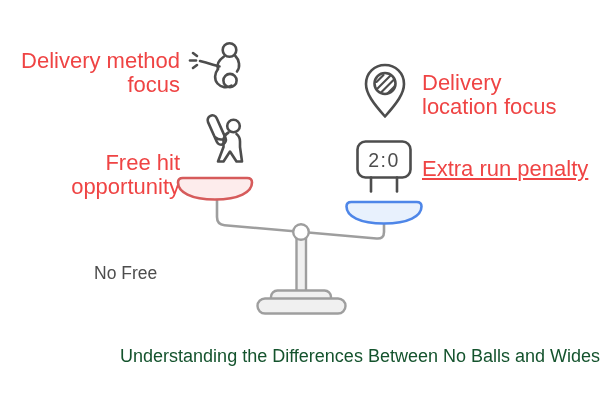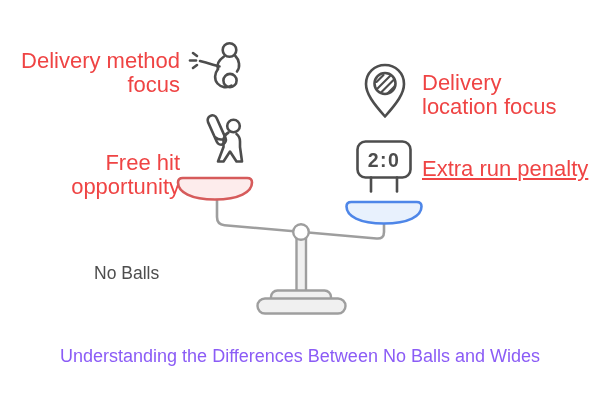--- a/index.html
+++ b/index.html
@@ -3,25 +3,25 @@
 <meta charset="utf-8">
 <style>
   html,body{margin:0;padding:0;background:#fff;}
   .stage{
     position:relative;width:600px;height:420px;background:#ffffff;
     font-family:"Liberation Sans", sans-serif;color:#4d4d4d;overflow:hidden;
   }
   .lbl{position:absolute;font-size:22px;line-height:24px;color:#ef4444;}
   .right-align{text-align:right;}
   .left-align{text-align:left;}
-  .icon{position:absolute;font-weight:bold;}
+  .icon{position:absolute;}
   .icon svg{display:block;}
   .caption{
-    position:absolute;left:0;right:0;top:346px;text-align:center;
-    font-size:18px;color:#8b5cf6;
+    position:absolute;left:0;right:0;top:346px;text-align:right;
+    font-size:18px;color:#14532d;
   }
   .pan-label{position:absolute;font-size:17.5px;color:#4d4d4d;}
 </style>
 </head>
 <body>
 
 <div class="stage">
 
   <div class="lbl right-align" style="left:20px;top:49px;width:160px;">Delivery method focus</div>
 
@@ -87,18 +87,18 @@
       <rect x="92.5" y="130.5" width="88" height="15" rx="7.5" fill="#f0f0f0" stroke="#9e9e9e" stroke-width="2.4"></rect>
 
       <path d="M13,14.5 C13,11.5 14.8,10 17.8,10 L82.2,10 C85.2,10 87,11.5 87,14.5 C87,24 74,31.5 50,31.5 C26,31.5 13,24 13,14.5 Z" fill="#fdecec" stroke="#d65b5b" stroke-width="2.6"></path>
 
       <path d="M181.5,38.5 C181.5,35.5 183.3,34 186.3,34 L251.7,34 C254.7,34 256.5,35.5 256.5,38.5 C256.5,48 243.5,55.5 219,55.5 C194.5,55.5 181.5,48 181.5,38.5 Z" fill="#e8f1fd" stroke="#4e86e8" stroke-width="2.6"></path>
 
       <circle cx="136" cy="64" r="7.8" fill="#ffffff" stroke="#9e9e9e" stroke-width="2.4"></circle>
     </svg>
   </div>
 
-  <div class="pan-label" style="left:94px;top:263px;">No Balls</div>
+  <div class="pan-label" style="left:94px;top:263px;">No Free</div>
 
 
   <div class="caption">Understanding the Differences Between No Balls and Wides</div>
 
 </div>
 
 </body></html>

